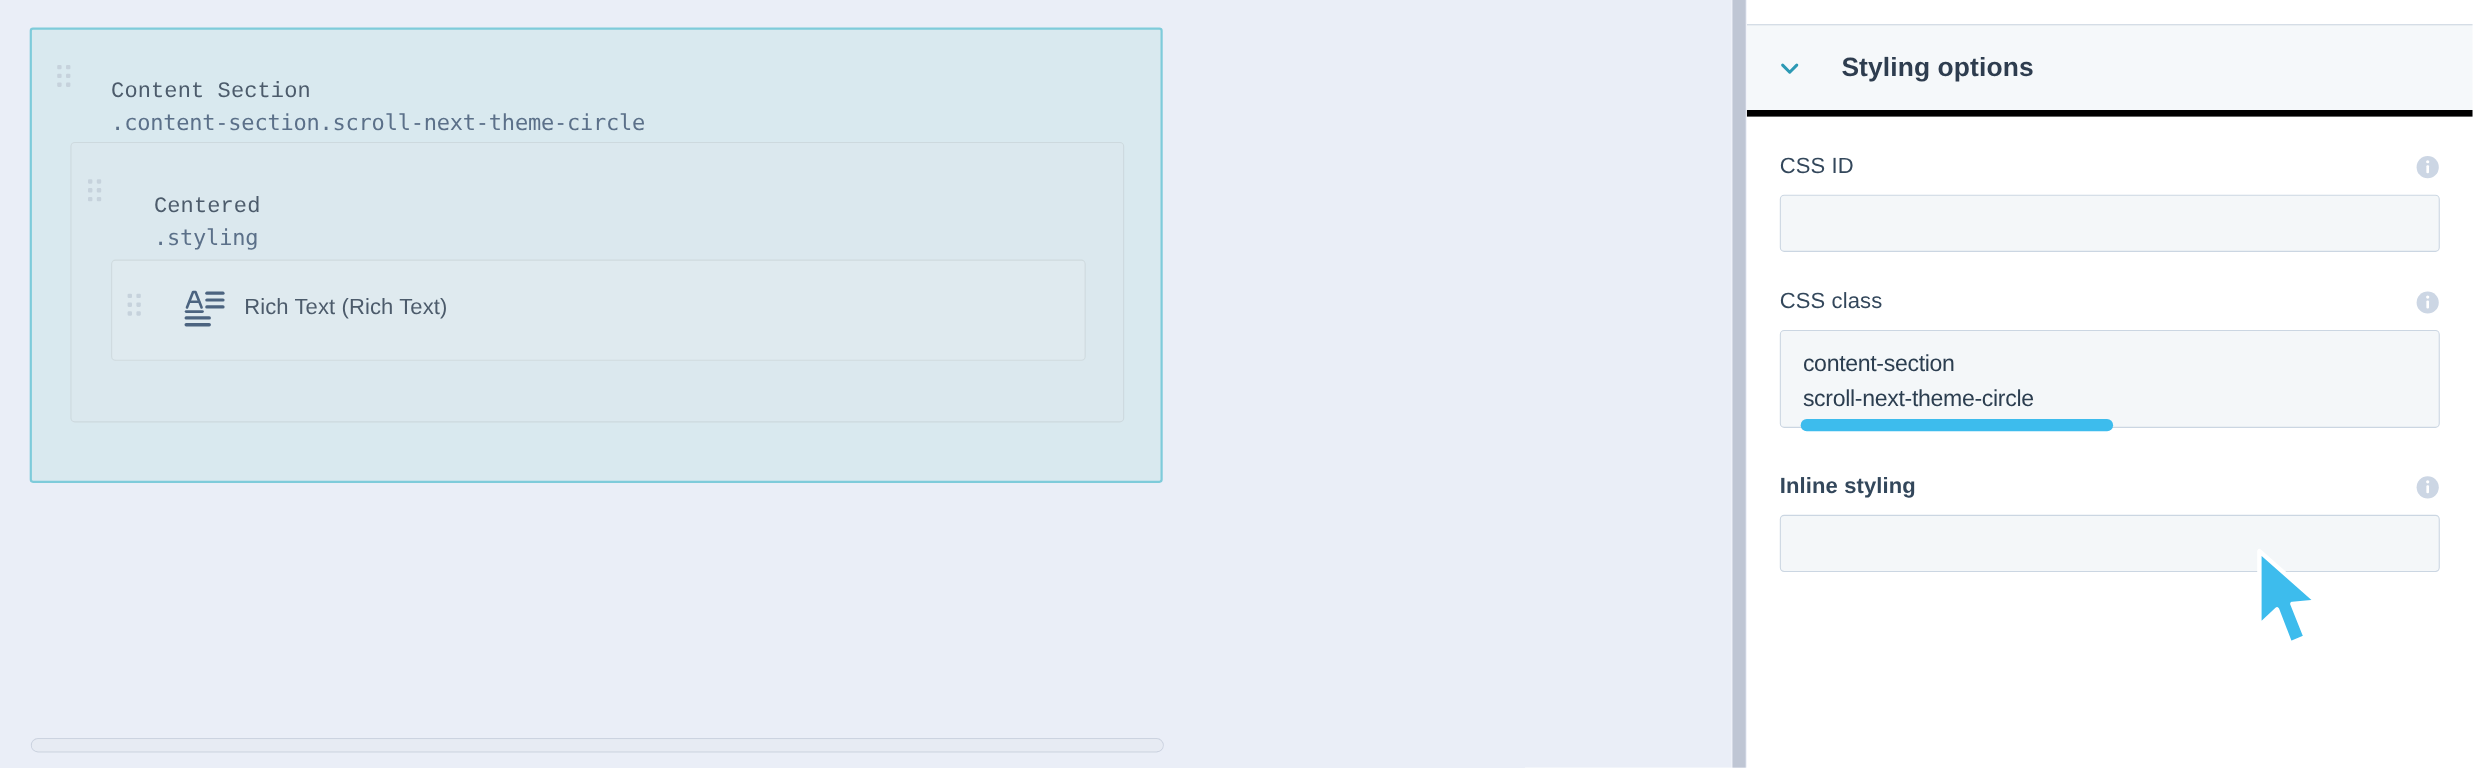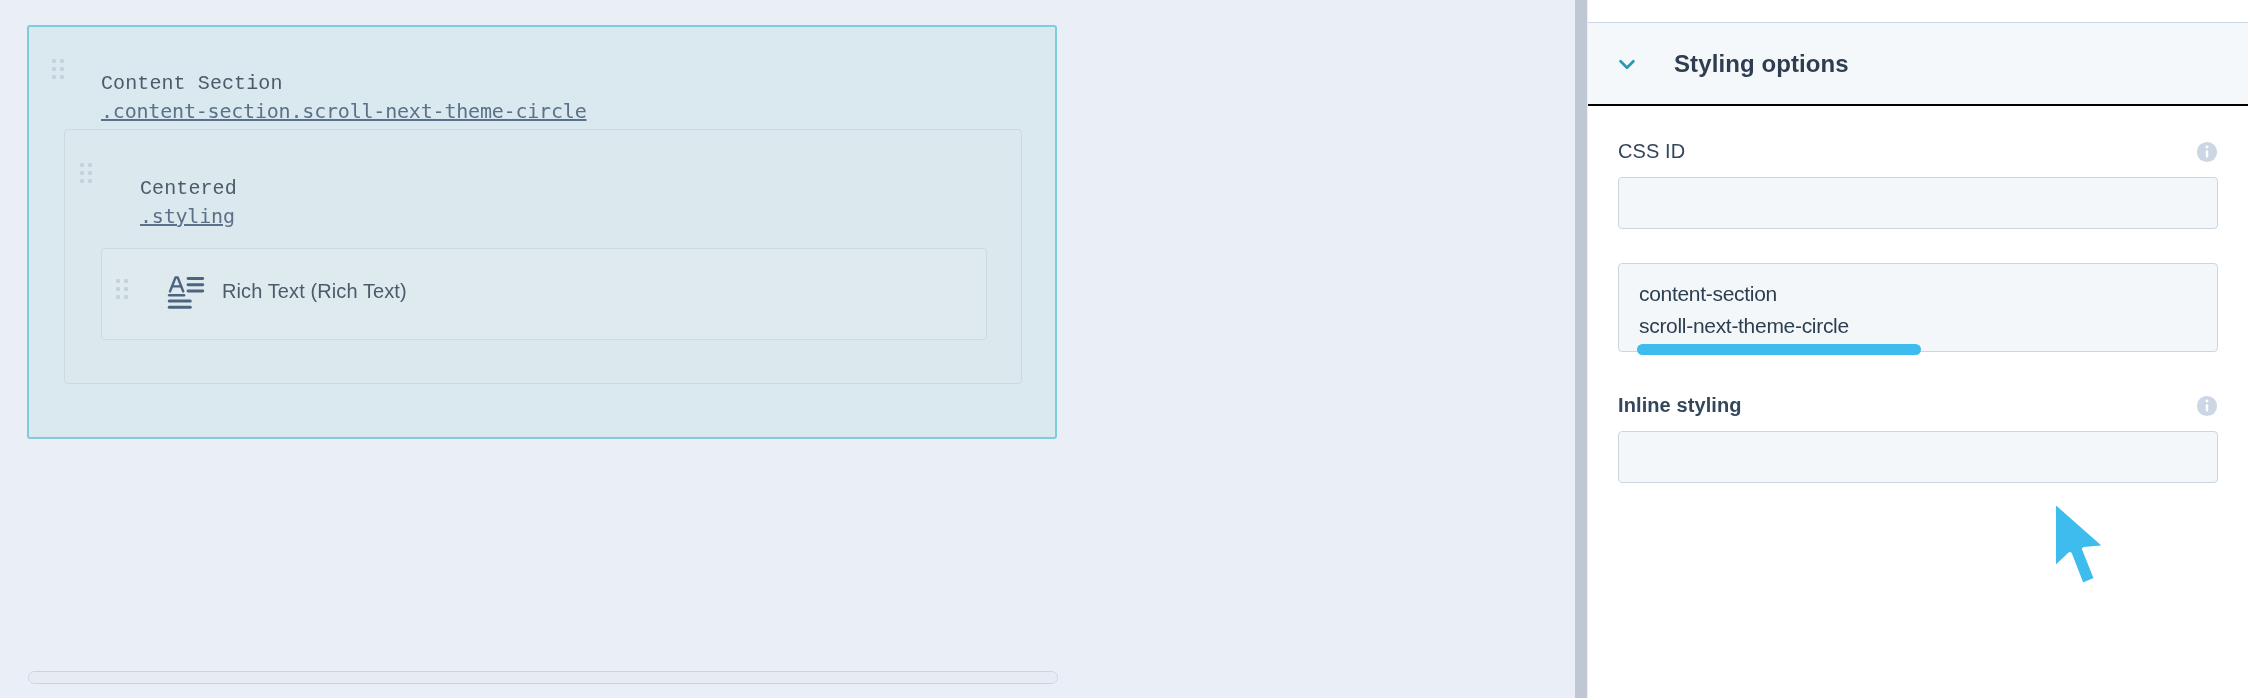--- a/index.html
+++ b/index.html
@@ -45,21 +45,20 @@
   }
 
   
   .module-rich {
     position: absolute;
     left: 36px; top: 106px;
     width: 886px; height: 92px;
     background: #dfeaef;
     border: 1px solid #cfdade;
     border-radius: 4px;
-    margin-top: 12px;
   }
 
   .mod-body { position: relative; width: 100%; height: 100%; }
 
   
   .drag-handle {
     position: absolute;
     display: grid;
     grid-template-columns: repeat(2, 4px);
     grid-template-rows: repeat(3, 4px);
@@ -81,21 +80,20 @@
     letter-spacing: .1px;
     font-family: Liberation Mono, monospace;
   }
   .mod-selector {
     font-family: "DejaVu Sans Mono", "Liberation Mono", monospace;
     font-size: 20px;
     color: #5b7089;
     line-height: 1.5;
     white-space: nowrap;
     letter-spacing: -.2px;
-    text-decoration: underline;
   }
   .labels-section { left: 72px; top: 44px; }
 
   
   .rich-row {
     position: absolute;
     left: 143px; top: 252px;
     display: flex; align-items: center; gap: 16px;
   }
   .richtext-icon { display: block; width: 40px; height: 40px; }
@@ -139,21 +137,21 @@
     width: 660px; height: 698px;
     background: #ffffff;
     overflow: hidden;
   }
   .panel-top-gap { height: 22px; background: #ffffff; }
 
   .accordion-header {
     height: 84px;
     background: #f5f8fa;
     border-top: 1px solid #ccd6e0;
-    border-bottom: 2px solid #000000;
+    border-bottom: 6px solid #000000;
     display: flex; align-items: center;
     padding-left: 28px;
   }
   .chevron-icon { width: 22px; height: 22px; flex: 0 0 22px; }
   .accordion-title {
     margin-left: 36px;
     font-size: 24px;
     font-weight: bold;
     color: #2e3d4f;
     letter-spacing: .1px;
@@ -321,20 +319,28 @@
           <svg class="info-icon" viewBox="0 0 24 24">
             <circle cx="12" cy="12" r="11" fill="#ccd6e4"></circle>
             <rect x="10.7" y="10" width="2.6" height="8" rx="1.1" fill="#ffffff"></rect>
             <circle cx="12" cy="6.6" r="1.6" fill="#ffffff"></circle>
           </svg>
         </div>
         <div class="input-box input-empty" title=""></div>
       </div>
 
       <div class="field">
+        <div class="field-head">
+          <span class="field-label">CSS class</span>
+          <svg class="info-icon" viewBox="0 0 24 24">
+            <circle cx="12" cy="12" r="11" fill="#ccd6e4"></circle>
+            <rect x="10.7" y="10" width="2.6" height="8" rx="1.1" fill="#ffffff"></rect>
+            <circle cx="12" cy="6.6" r="1.6" fill="#ffffff"></circle>
+          </svg>
+        </div>
         <div class="input-box input-filled">
           <div class="line">content-section</div>
           <div class="line">scroll-next-theme-circle</div>
           <div class="selection-bar"></div>
         </div>
       </div>
 
       <div class="field field-inline">
         <div class="field-head">
           <span class="field-label">Inline styling</span>

